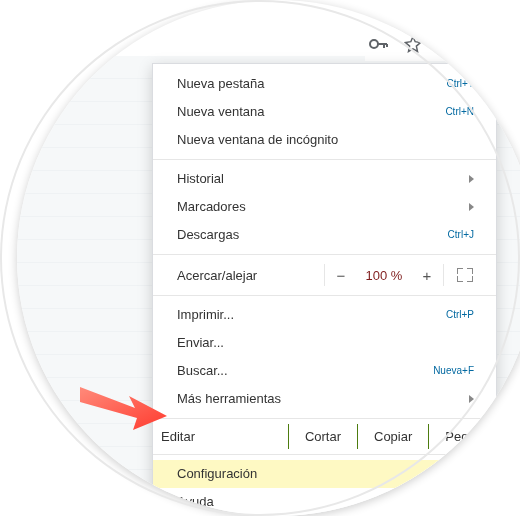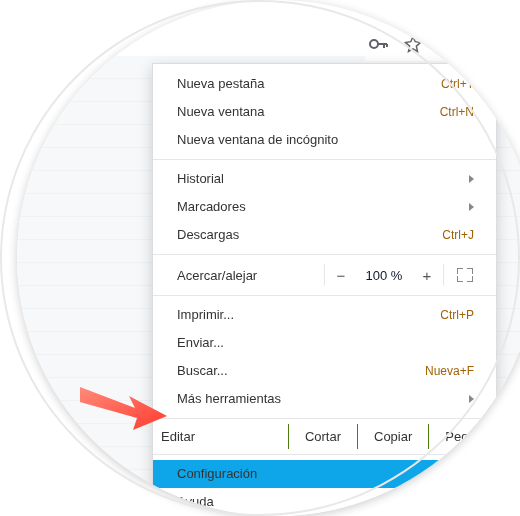--- a/index.html
+++ b/index.html
@@ -104,24 +104,24 @@
     z-index: 50;
   }
   .menu-item {
     display: flex;
     align-items: center;
     justify-content: space-between;
     padding: 5px 22px 5px 24px;
     min-height: 18px;
     line-height: 18px;
   }
-  .menu-item.highlighted { background: #0ea5e9; }
+  .menu-item.highlighted { background: #fef9c3; }
   .menu-shortcut {
-    color: #a16207;
-    font-size: 12px;
+    color: #0369a1;
+    font-size: 10px;
   }
   .menu-sep {
     height: 1px;
     background: #e6e6e6;
     margin: 5px 0;
   }
   .submenu-arrow {
     width: 0; height: 0;
     border-top: 4px solid transparent;
     border-bottom: 4px solid transparent;
@@ -137,21 +137,21 @@
   .zoom-btn {
     width: 32px;
     text-align: center;
     color: #555;
     font-size: 15px;
     padding: 2px 0;
   }
   .zoom-val {
     width: 54px;
     text-align: center;
-    color: #0f172a;
+    color: #7f1d1d;
   }
   .zoom-divider {
     width: 1px; height: 22px; background: #e6e6e6;
   }
   .fullscreen-btn {
     width: 42px;
     display: flex;
     align-items: center;
     justify-content: center;
   }

